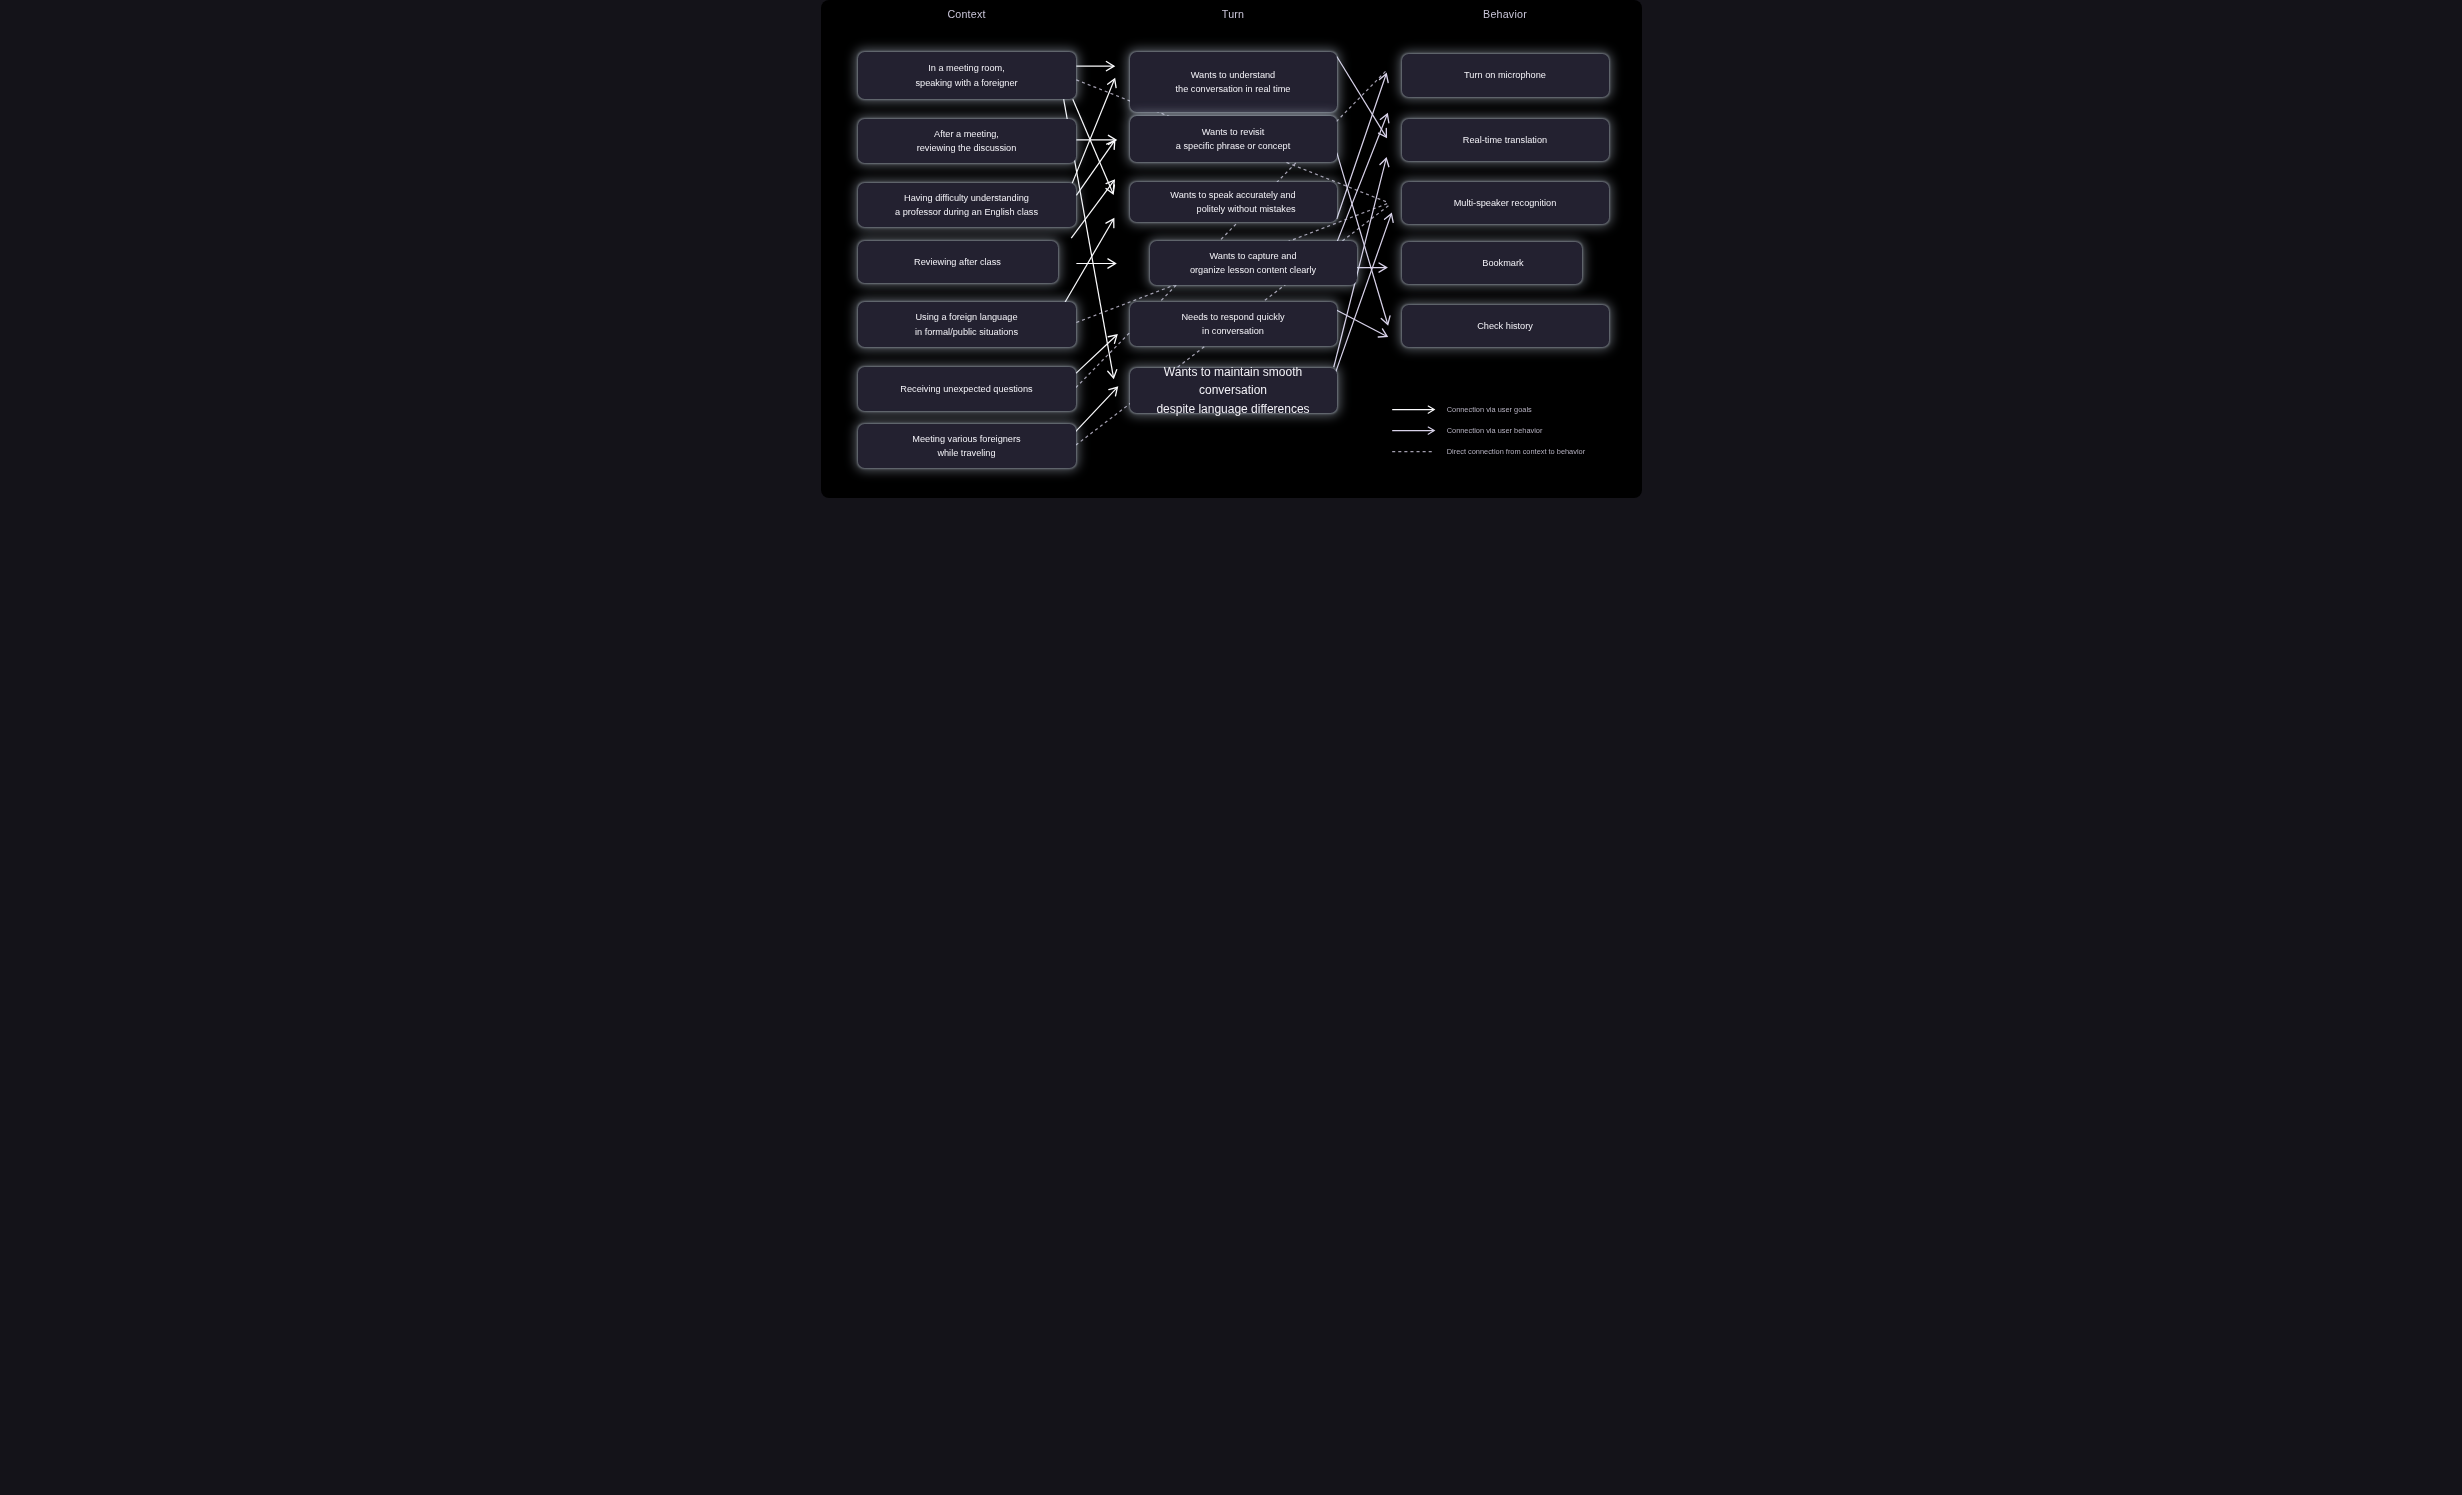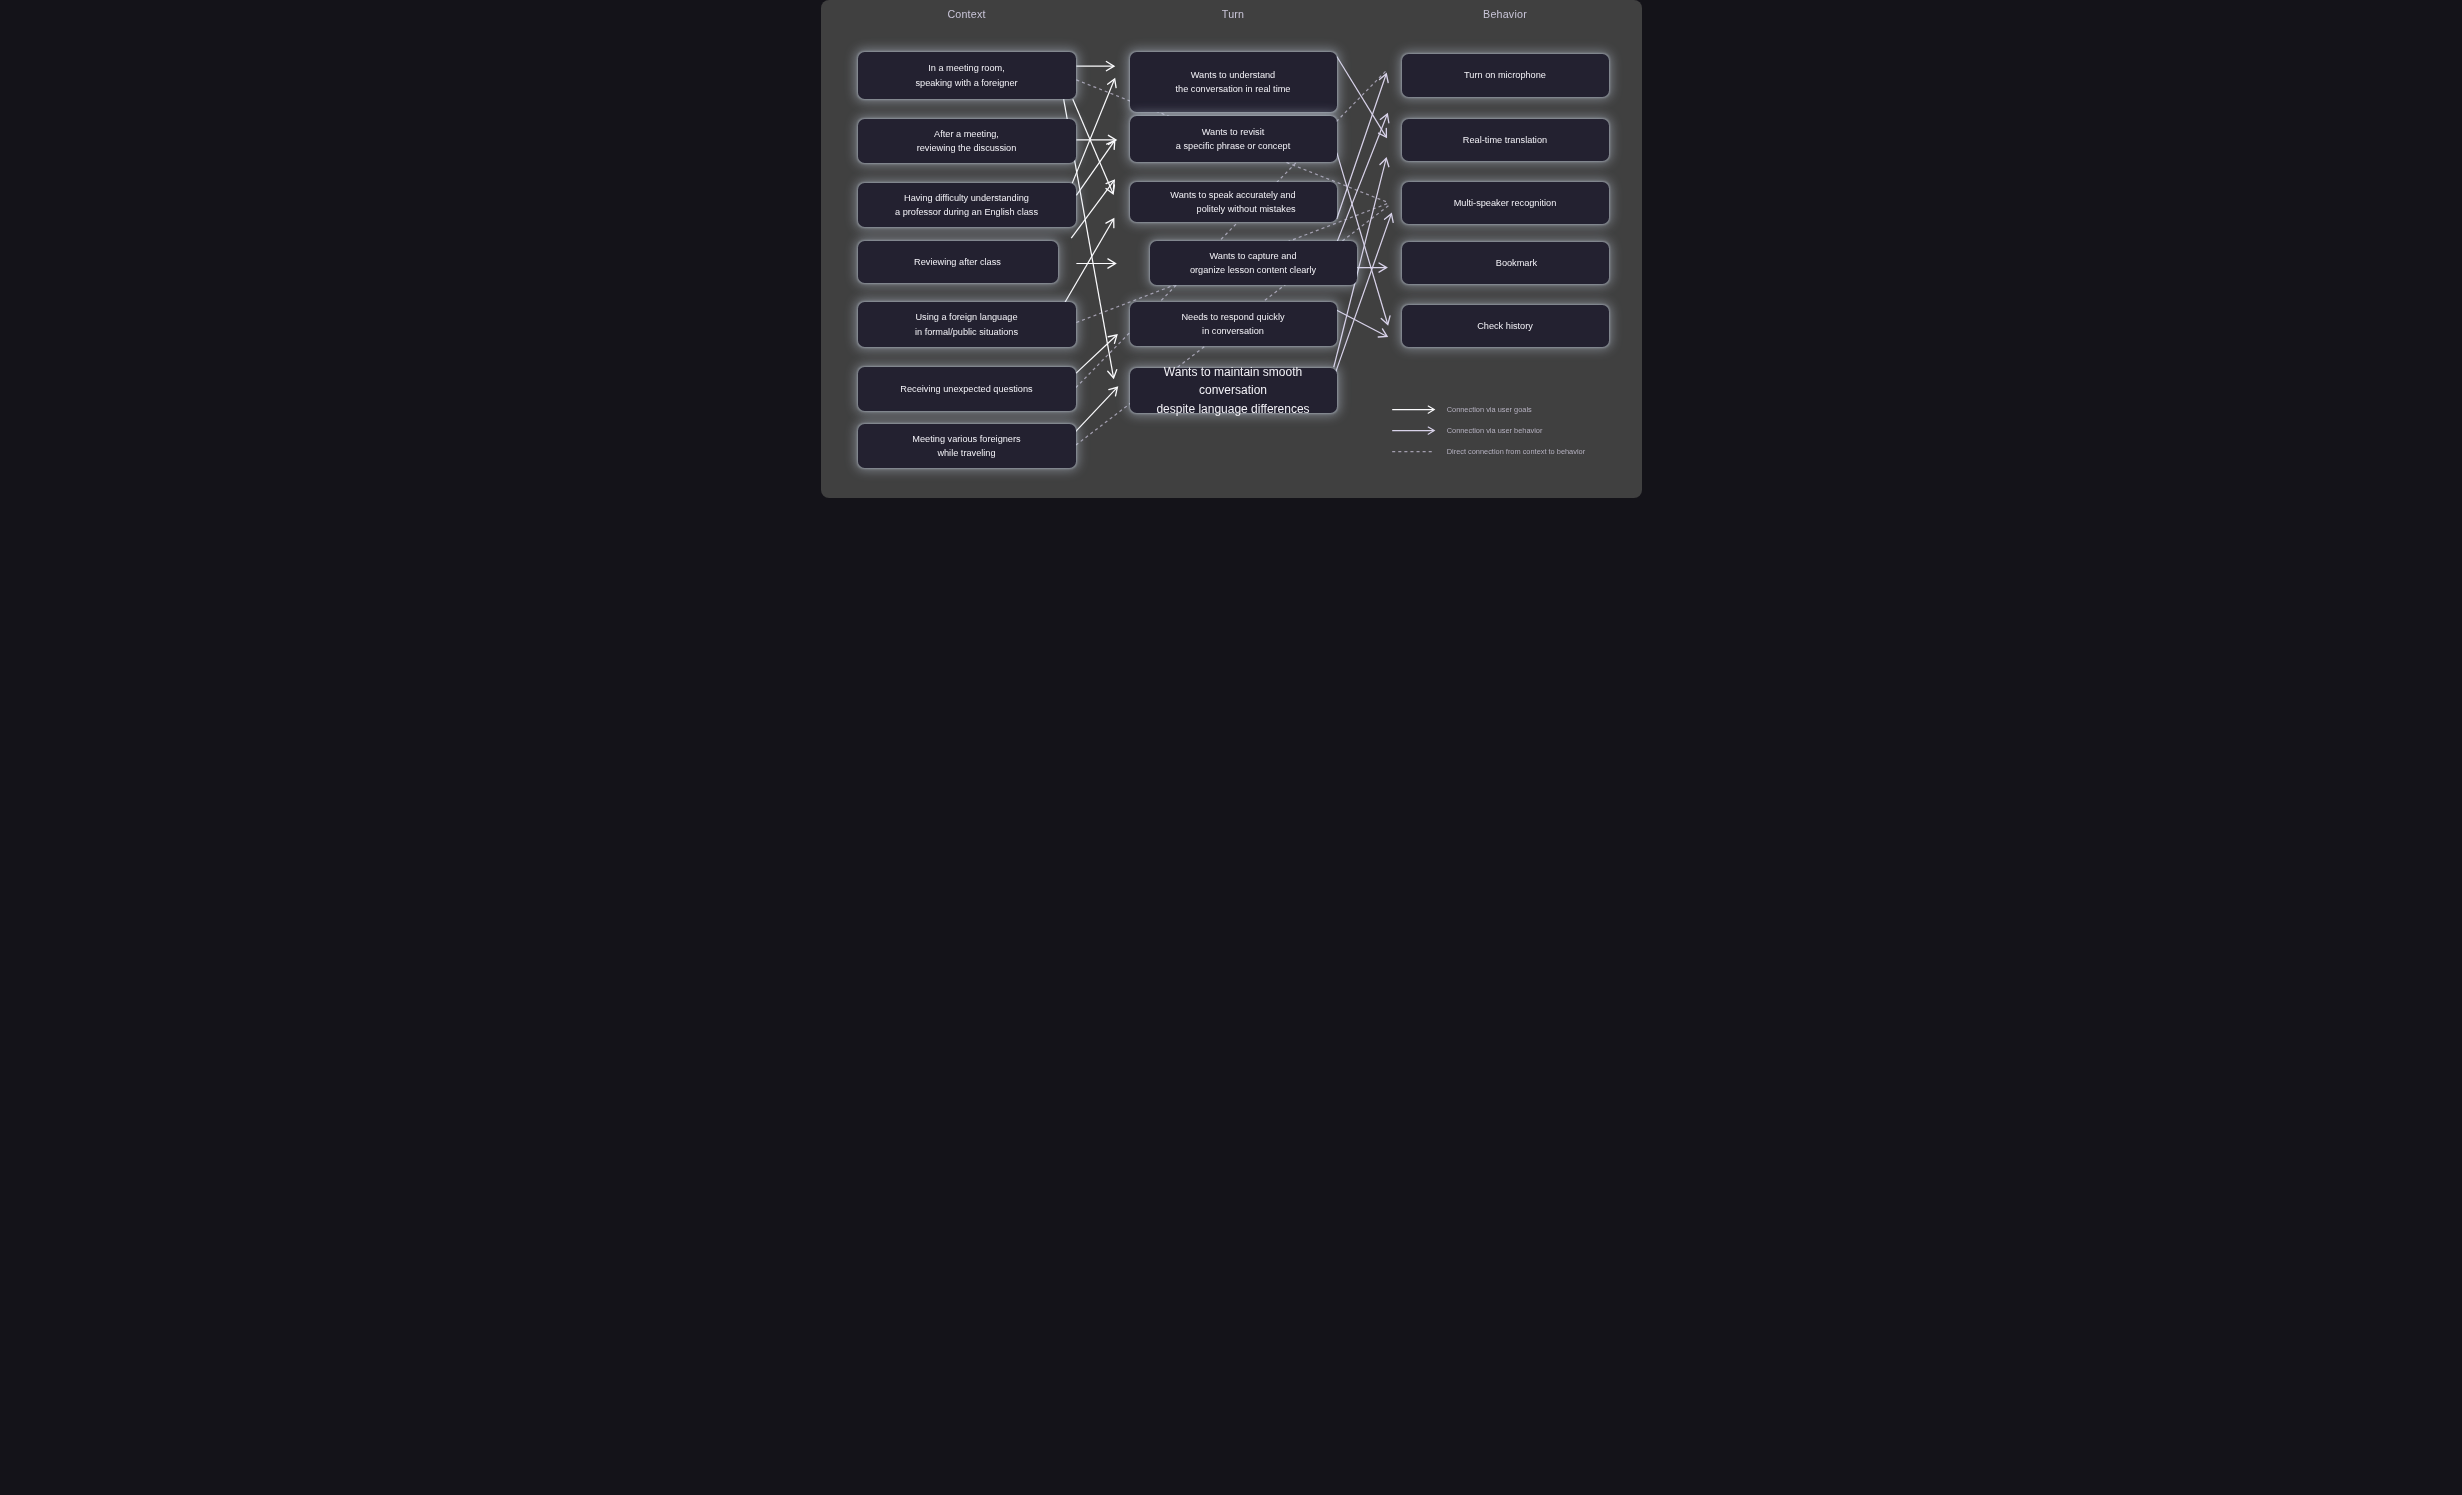--- a/index.html
+++ b/index.html
@@ -1,17 +1,17 @@
 <!DOCTYPE html>
 <html style="font-size:8.1px"><head>
 <meta charset="utf-8">
 <style>
   html,body{margin:0;padding:0;background:#141319;}
   body{font-family:"Liberation Sans", sans-serif; display:flex; align-items:center; justify-content:center;}
-  #stage{position:relative; width:821px; height:498px; background:#404040; border-radius:8.1px; overflow:hidden;}
+  #stage{position:relative; width:821px; height:498px; background:#000000; border-radius:8.1px; overflow:hidden;}
   .col-header{position:absolute; top:7.1px; height:15.3px; line-height:15.3px; text-align:center;
     color:#c9c5d8; font-size:10.7px; letter-spacing:0.2px;}
   .node{position:absolute; background:#232130; border-radius:6.6px;
     box-shadow:0 0 10.2px 2.5px rgba(200,212,232,.42), 0 0 2px 0.5px rgba(220,228,242,.35);
     display:flex; align-items:center; justify-content:center; text-align:center;
     color:#f2f1f6; font-size:9.2px; line-height:1.55; white-space:pre-line; padding:2px 5.1px; box-sizing:border-box;}
   .node.small-text{font-size:12px;}
   #wires{position:absolute; left:0; top:0; z-index:1;}
   .node{z-index:2;}
   .col-header{z-index:3;}
@@ -89,21 +89,21 @@
 politely without mistakes</div>
       <div class="node" style="left: 309px; width: 207px; top: 241px; height: 44px; margin-left: 20px;">Wants to capture and
 organize lesson content clearly</div>
       <div class="node" style="left: 309px; width: 207px; top: 302px; height: 44px;">Needs to respond quickly
 in conversation</div>
       <div class="node small-text" style="left: 309px; width: 207px; top: 368px; height: 45px;">Wants to maintain smooth conversation
 despite language differences</div>
       <div class="node" style="left: 581px; width: 207px; top: 54px; height: 43px;">Turn on microphone</div>
       <div class="node" style="left: 581px; width: 207px; top: 119px; height: 42px;">Real-time translation</div>
       <div class="node" style="left: 581px; width: 207px; top: 182px; height: 42px;">Multi-speaker recognition</div>
-      <div class="node" style="left: 581px; width: 207px; top: 242px; height: 42px; padding-left: 28px;">Bookmark</div>
+      <div class="node" style="left: 581px; width: 180px; top: 242px; height: 42px; padding-left: 28px;">Bookmark</div>
       <div class="node" style="left: 581px; width: 207px; top: 305px; height: 42px;">Check history</div>
     </div>
 
   <div id="legend">
     <div class="legend-row" style="top:3.1px;">
       <svg class="legend-sample" viewBox="0 0 92 26">
         <line x1="2" y1="13" x2="84" y2="13" stroke="#fbfbfd" stroke-width="2.4" marker-end="url(#lg-ah-w)"></line>
         <defs>
             <marker id="lg-ah-w" markerUnits="userSpaceOnUse" markerWidth="22" markerHeight="22" viewBox="0 0 22 22" refX="17" refY="11" orient="auto">
           <path d="M6,4 L18,11 L6,18" fill="none" stroke="#fbfbfd" stroke-width="2.2" stroke-linecap="round"></path>

